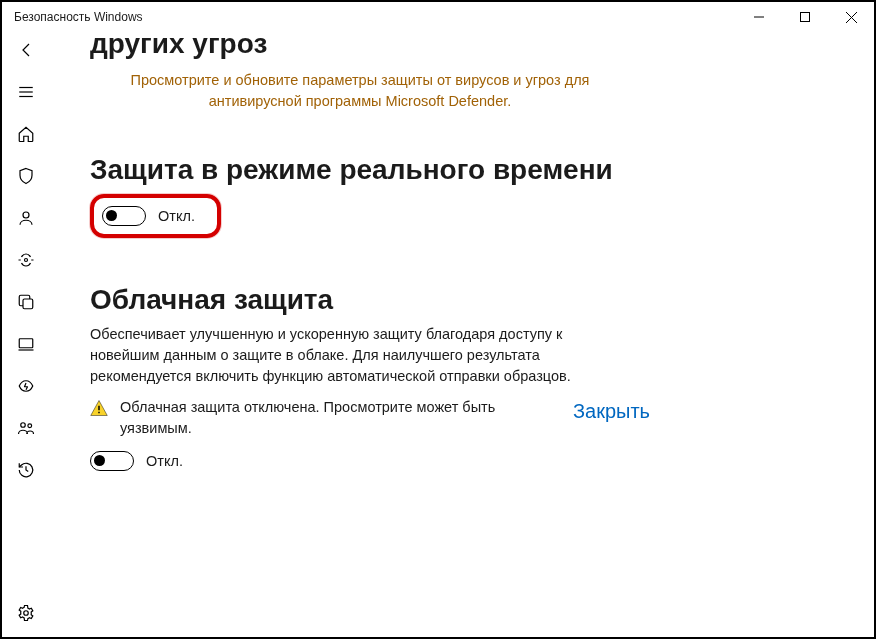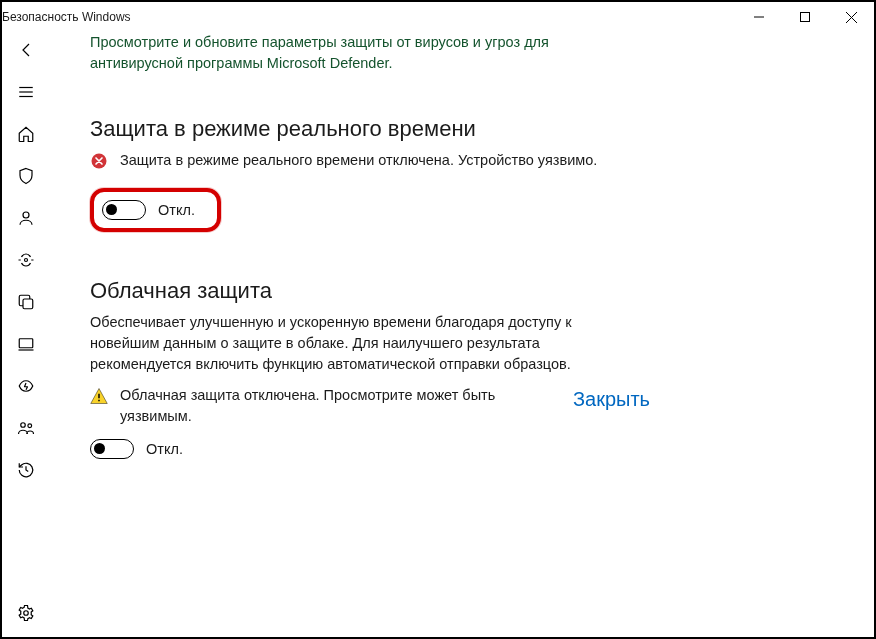--- a/index.html
+++ b/index.html
@@ -11,21 +11,21 @@
     overflow: hidden;
     border: 2px solid #000;
     position: relative;
     color: #1b1b1b;
   }
   .titlebar {
     height: 30px;
     display: flex;
     align-items: center;
     justify-content: space-between;
-    padding-left: 0;
+    padding-left: 12px;
     font-size: 12px;
   }
   .winbtns { display: flex; }
   .winbtn {
     width: 46px; height: 30px;
     display:flex; align-items:center; justify-content:center;
     font-family: "Segoe UI Symbol", sans-serif;
     font-size: 11px;
   }
   .winbtn svg { display:block; }
@@ -50,28 +50,29 @@
   }
   h1.page-title {
     font-size: 28px;
     font-weight: 600;
     margin-top: -4px;
     margin-bottom: 10px;
   }
   .page-desc {
     font-size: 14.5px;
     line-height: 1.45;
-    color:#14532d;
+    color:#a16207;
     max-width: 540px;
     margin-bottom: 42px;
+    text-align: center;
   }
   .section { max-width: 620px; margin-bottom: 46px; }
   .section h2 {
-    font-size: 22px;
-    font-weight: 400;
+    font-size: 28px;
+    font-weight: 700;
     margin-bottom: 8px;
   }
   .section .desc {
     font-size: 14.5px;
     line-height: 1.45;
     margin-bottom: 10px;
     max-width: 540px;
   }
   .warning-row {
     display:flex;
@@ -215,46 +216,38 @@
     <div class="spacer"></div>
     <div class="navicon" style="margin-bottom:12px">
       <svg width="18" height="18" viewBox="0 0 24 24" fill="none" stroke="#000" stroke-width="1.6">
           <circle cx="12" cy="12" r="3"></circle>
           <path d="M19 12a7 7 0 0 0-.1-1.2l2.2-1.7-2-3.4-2.6 1a7 7 0 0 0-2-1.2L14 2h-4l-.5 2.5a7 7 0 0 0-2 1.2l-2.6-1-2 3.4 2.2 1.7A7 7 0 0 0 5 12c0 .4 0 .8.1 1.2l-2.2 1.7 2 3.4 2.6-1a7 7 0 0 0 2 1.2L10 22h4l.5-2.5a7 7 0 0 0 2-1.2l2.6 1 2-3.4-2.2-1.7c.1-.4.1-.8.1-1.2z"></path>
         </svg>
     </div>
   </div>
 
   <div class="content">
+    <h1 class="page-title">других угроз</h1>
     <p class="page-desc">Просмотрите и обновите параметры защиты от вирусов и угроз для антивирусной программы Microsoft Defender.</p>
 
     <div class="section">
       <h2>Защита в режиме реального времени</h2>
-      <div class="warning-row">
-        <span class="wicon">
-          <svg width="18" height="18" viewBox="0 0 24 24">
-              <circle cx="12" cy="12" r="10" fill="#d13438"></circle>
-              <path d="M8 8l8 8M16 8l-8 8" stroke="#fff" stroke-width="2.2" stroke-linecap="round"></path>
-            </svg>
-        </span>
-        <span class="wtext">Защита в режиме реального времени отключена. Устройство уязвимо.</span>
-      </div>
       <div class="highlight">
         <div class="toggle-row">
           <div class="toggle">
               <div class="knob"></div>
             </div>
           <span class="toggle-label">Откл.</span>
         </div>
       </div>
     </div>
 
     <div class="section">
       <h2>Облачная защита</h2>
-      <p class="desc">Обеспечивает улучшенную и ускоренную времени благодаря доступу к новейшим данным о защите в облаке. Для наилучшего результата рекомендуется включить функцию автоматической отправки образцов.</p>
+      <p class="desc">Обеспечивает улучшенную и ускоренную защиту благодаря доступу к новейшим данным о защите в облаке. Для наилучшего результата рекомендуется включить функцию автоматической отправки образцов.</p>
       <div class="warning-row">
         <span class="wicon">
           <svg width="18" height="18" viewBox="0 0 24 24">
               <path d="M12 2L1 22h22L12 2z" fill="#f8d22a" stroke="#000" stroke-width="0.6"></path>
               <rect x="11" y="9" width="2" height="6" fill="#000"></rect>
               <rect x="11" y="17" width="2" height="2" fill="#000"></rect>
             </svg>
         </span>
         <span class="wtext">Облачная защита отключена. Просмотрите может быть уязвимым.</span>
         <span class="dismiss">Закрыть</span>

